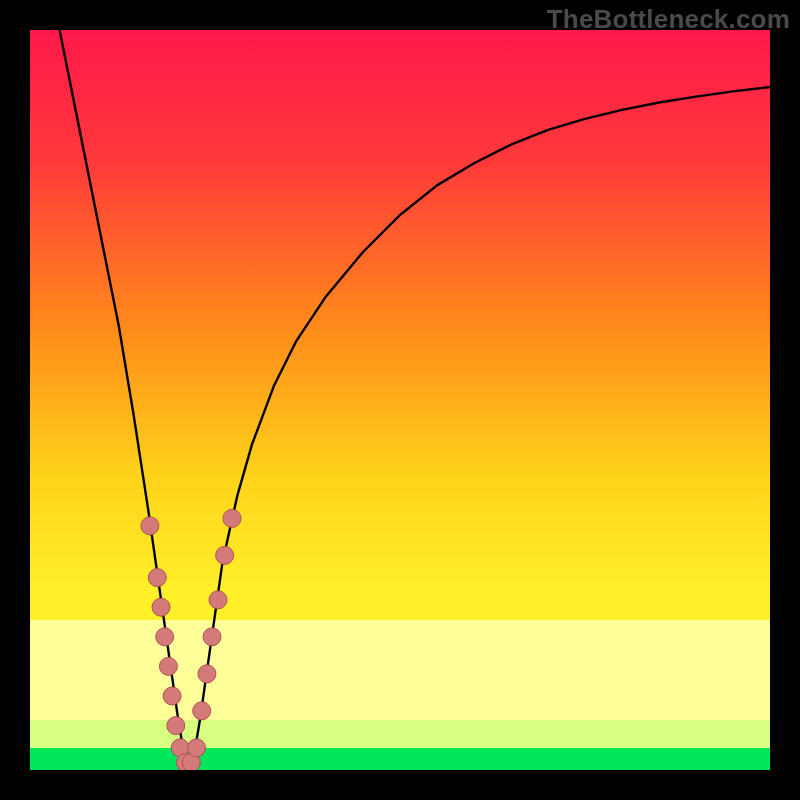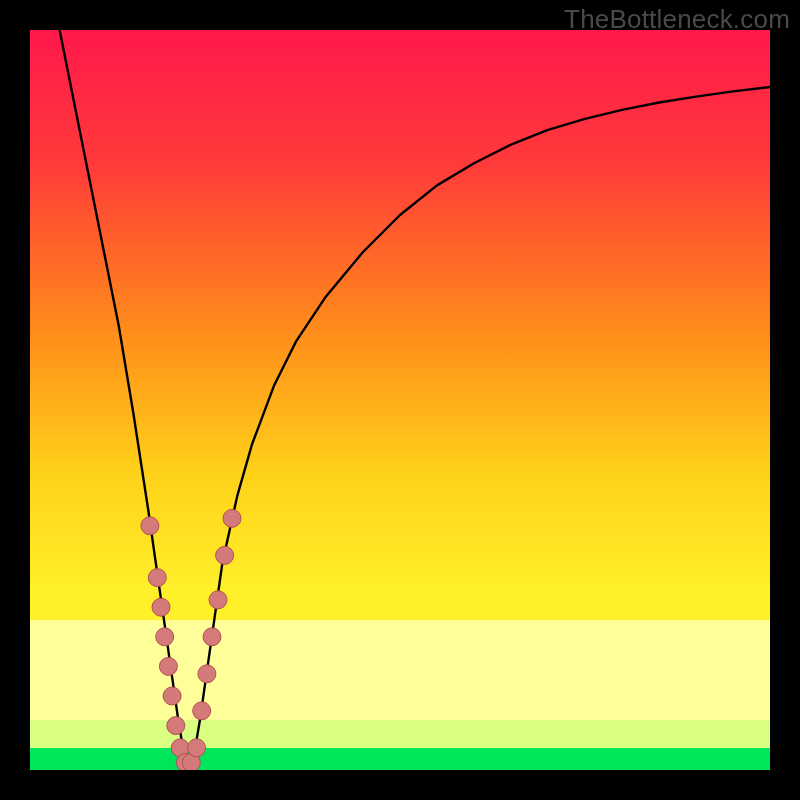--- a/index.html
+++ b/index.html
@@ -26,21 +26,21 @@
     width: 740px;
     height: 740px;
     
   }
   .watermark {
     position: absolute;
     top: 4px;
     right: 10px;
     color: #4a4a4a;
     font-size: 26px;
-    font-weight: 400;
+    font-weight: 700;
     letter-spacing: 0.2px;
     user-select: none;
   }
   svg {
     position: absolute;
     left: 0;
     top: 0;
   }
 </style>
 </head>

